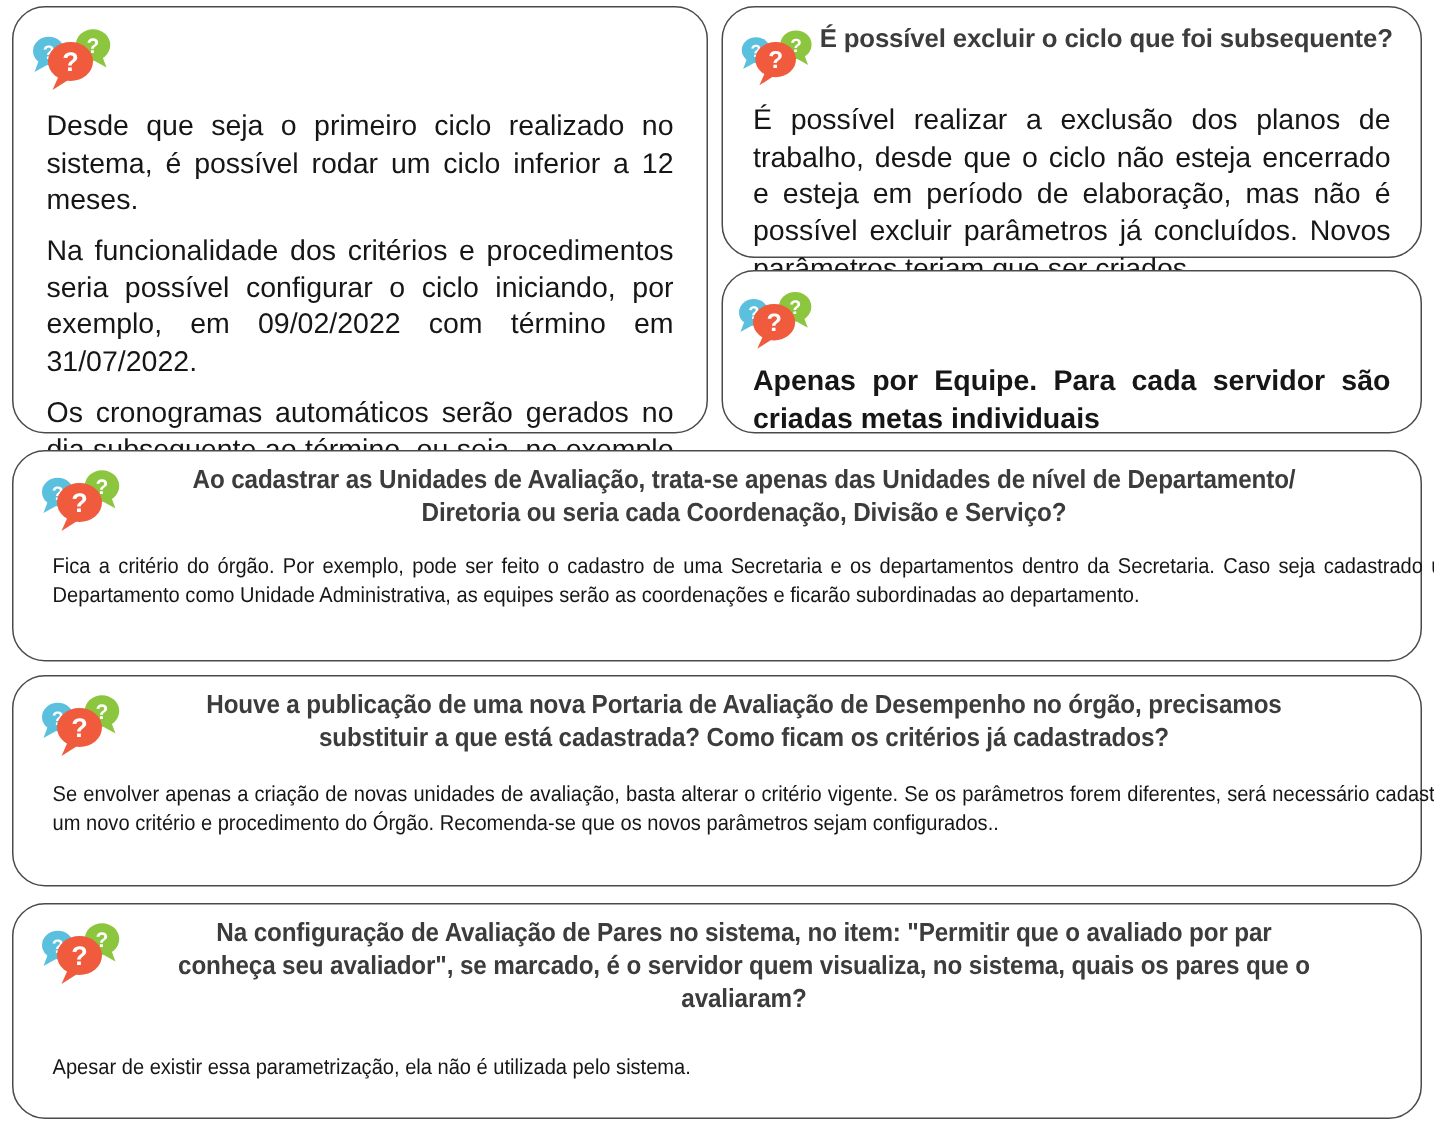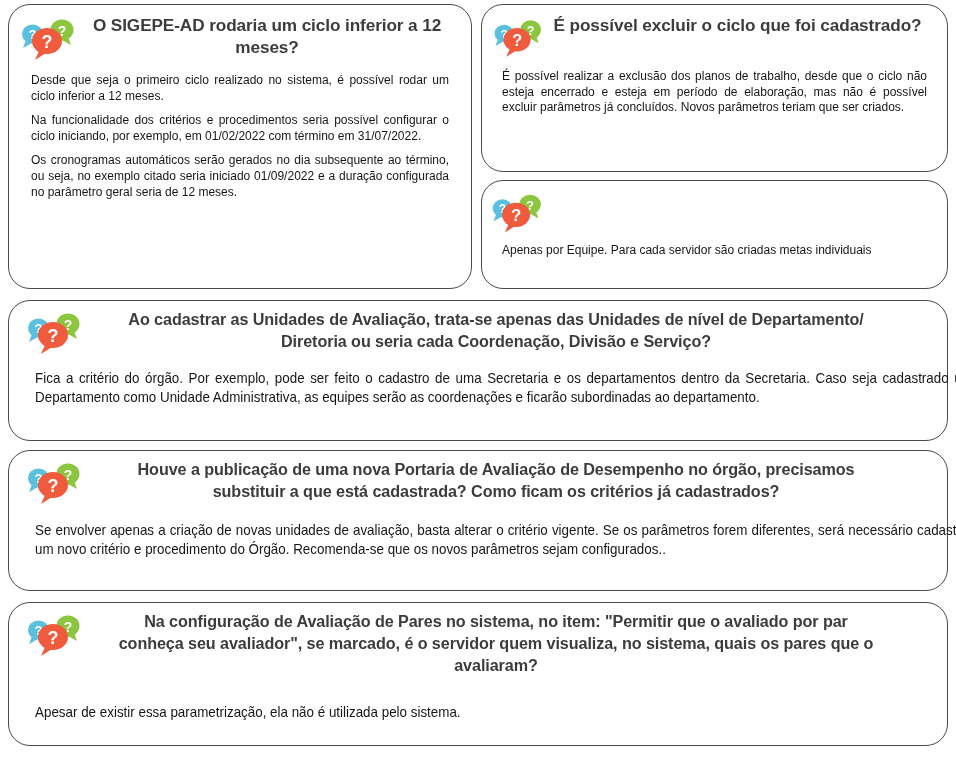--- a/index.html
+++ b/index.html
@@ -54,21 +54,21 @@
     color: #161616;
     text-align: justify;
     text-justify: inter-word;
     line-height: 1.3;
   }
   .q-body p { margin: 0 0 9px 0; }
   .q-body p:last-child { margin-bottom: 0; }
 
   
   .narrow .q-title { font-size: 17.2px; }
-  .narrow .q-body  { font-size: 12px; }
+  .narrow .q-body  { font-size: 19px; }
 
   
   .wide .q-title {
     font-size: 17.4px;
     transform: scaleX(0.93);
     transform-origin: center top;
   }
   .wide .q-body {
     font-size: 14.4px;
     transform: scaleX(0.93);
@@ -86,21 +86,21 @@
   #card-excluir-ciclo {
     left: 481px; top: 4px; width: 467px; height: 168px;
   }
   #card-excluir-ciclo .card-head { padding: 10px 18px 0 8px; }
   #card-excluir-ciclo .q-body { padding: 10px 20px 0 20px; }
 
   #card-plano-trabalho {
     left: 481px; top: 180px; width: 467px; height: 109px;
   }
   #card-plano-trabalho .card-head { padding: 9px 18px 0 6px; }
-  #card-plano-trabalho .q-body { padding: 9px 20px 0 20px; }
+  #card-plano-trabalho .q-body { padding: 9px 20px 0 20px; font-weight: bold; }
 
   #card-unidades-avaliacao {
     left: 8px; top: 300px; width: 940px; height: 141px;
   }
   #card-unidades-avaliacao .card-head { padding: 8px 40px 0 14px; }
   #card-unidades-avaliacao .q-body { padding: 14px 34px 0 28px; }
 
   #card-portaria {
     left: 8px; top: 450px; width: 940px; height: 141px;
   }
@@ -135,25 +135,24 @@
             <path d="M51 22 L54 30 L45 25 Z" fill="#8cc63f"></path>
             <text x="45" y="20.5" font-family="'Liberation Sans',sans-serif" font-size="14" font-weight="bold" fill="#ffffff" text-anchor="middle">?</text>
           </g>
           <g>
             <ellipse cx="30" cy="26" rx="15" ry="13" fill="#ef5b3c"></ellipse>
             <path d="M22 36 L18 45 L29 38 Z" fill="#ef5b3c"></path>
             <text x="30" y="32.5" font-family="'Liberation Sans',sans-serif" font-size="18" font-weight="bold" fill="#ffffff" text-anchor="middle">?</text>
           </g>
         </svg>
       </span>
-      <span class="q-title">O SIGEPE-AD rodaria um ciclo inferior a 12 meses?</span>
     </div>
     <div class="q-body">
       <p>Desde que seja o primeiro ciclo realizado no sistema, é possível rodar um ciclo inferior a 12 meses.</p>
-      <p>Na funcionalidade dos critérios e procedimentos seria possível configurar o ciclo iniciando, por exemplo, em 01/02/2022 com término em 31/07/2022.</p>
+      <p>Na funcionalidade dos critérios e procedimentos seria possível configurar o ciclo iniciando, por exemplo, em 09/02/2022 com término em 31/07/2022.</p>
       <p>Os cronogramas automáticos serão gerados no dia subsequente ao término, ou seja, no exemplo citado seria iniciado 01/09/2022 e a duração configurada no parâmetro geral seria de 12 meses.</p>
     </div>
   </div>
 
   <div class="card narrow" id="card-excluir-ciclo">
     <div class="card-head">
       <span class="icon-wrap">
         <svg class="bubbles" width="56" height="44" viewBox="0 0 62 46" xmlns="http://www.w3.org/2000/svg">
           <g>
             <ellipse cx="15.5" cy="19" rx="10.5" ry="9.5" fill="#5bc0de"></ellipse>
@@ -165,21 +164,21 @@
             <path d="M51 22 L54 30 L45 25 Z" fill="#8cc63f"></path>
             <text x="45" y="20.5" font-family="'Liberation Sans',sans-serif" font-size="14" font-weight="bold" fill="#ffffff" text-anchor="middle">?</text>
           </g>
           <g>
             <ellipse cx="30" cy="26" rx="15" ry="13" fill="#ef5b3c"></ellipse>
             <path d="M22 36 L18 45 L29 38 Z" fill="#ef5b3c"></path>
             <text x="30" y="32.5" font-family="'Liberation Sans',sans-serif" font-size="18" font-weight="bold" fill="#ffffff" text-anchor="middle">?</text>
           </g>
         </svg>
       </span>
-      <span class="q-title">É possível excluir o ciclo que foi cadastrado?</span>
+      <span class="q-title">É possível excluir o ciclo que foi subsequente?</span>
     </div>
     <div class="q-body">
       <p>É possível realizar a exclusão dos planos de trabalho, desde que o ciclo não esteja encerrado e esteja em período de elaboração, mas não é possível excluir parâmetros já concluídos. Novos parâmetros teriam que ser criados.</p>
     </div>
   </div>
 
   <div class="card narrow" id="card-plano-trabalho">
     <div class="card-head">
       <span class="icon-wrap">
         <svg class="bubbles" width="58" height="44" viewBox="0 0 62 46" xmlns="http://www.w3.org/2000/svg">

